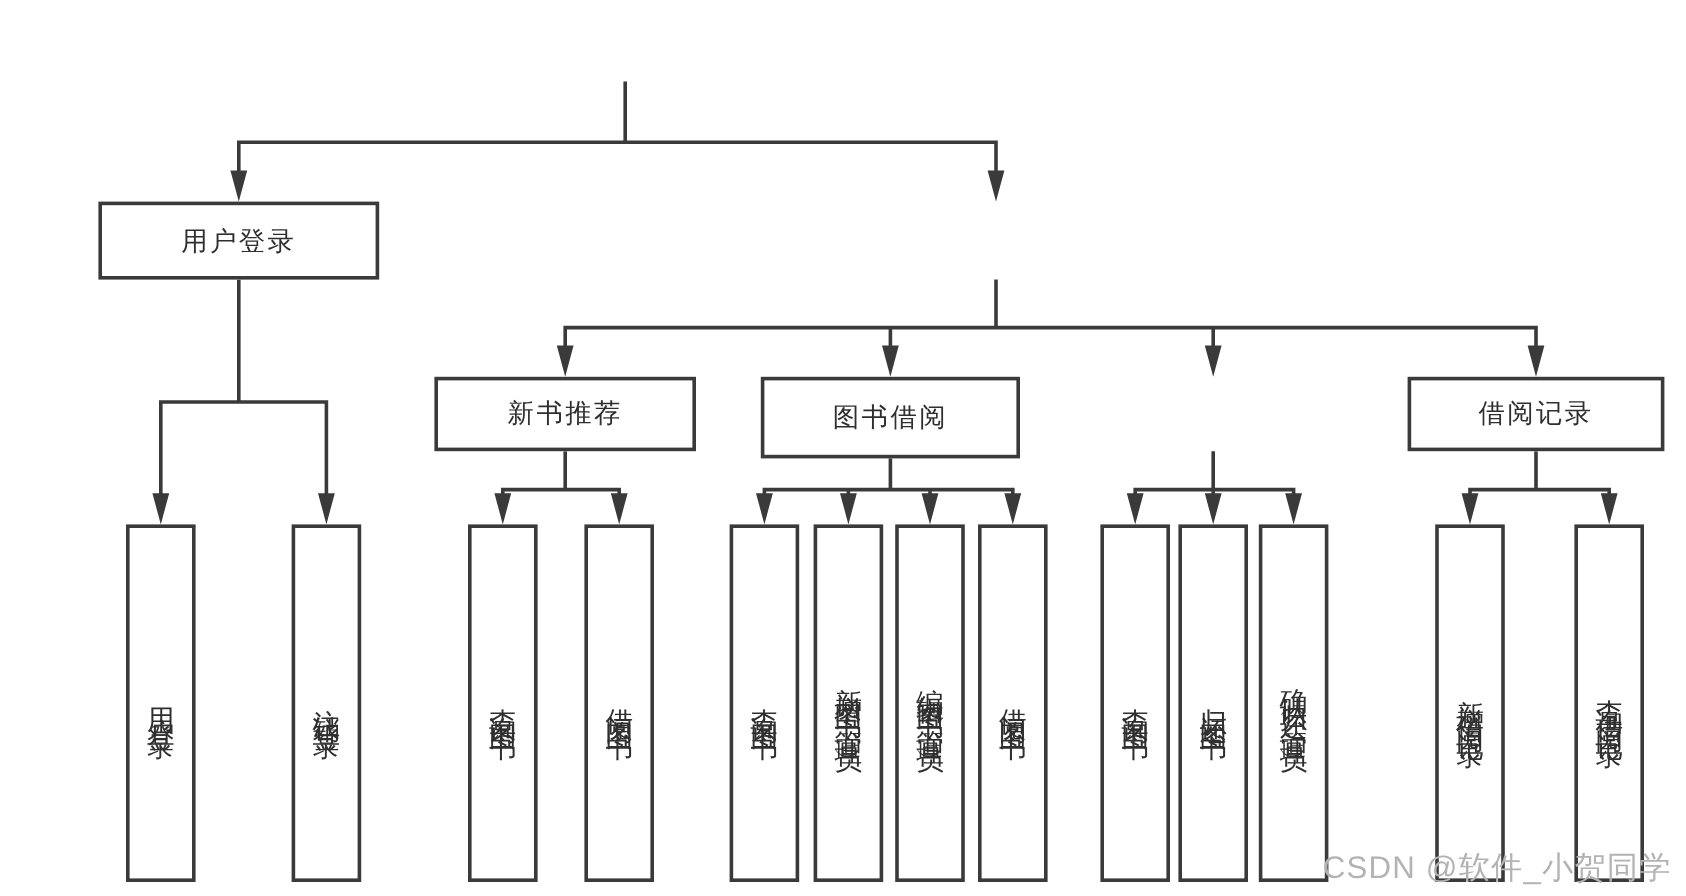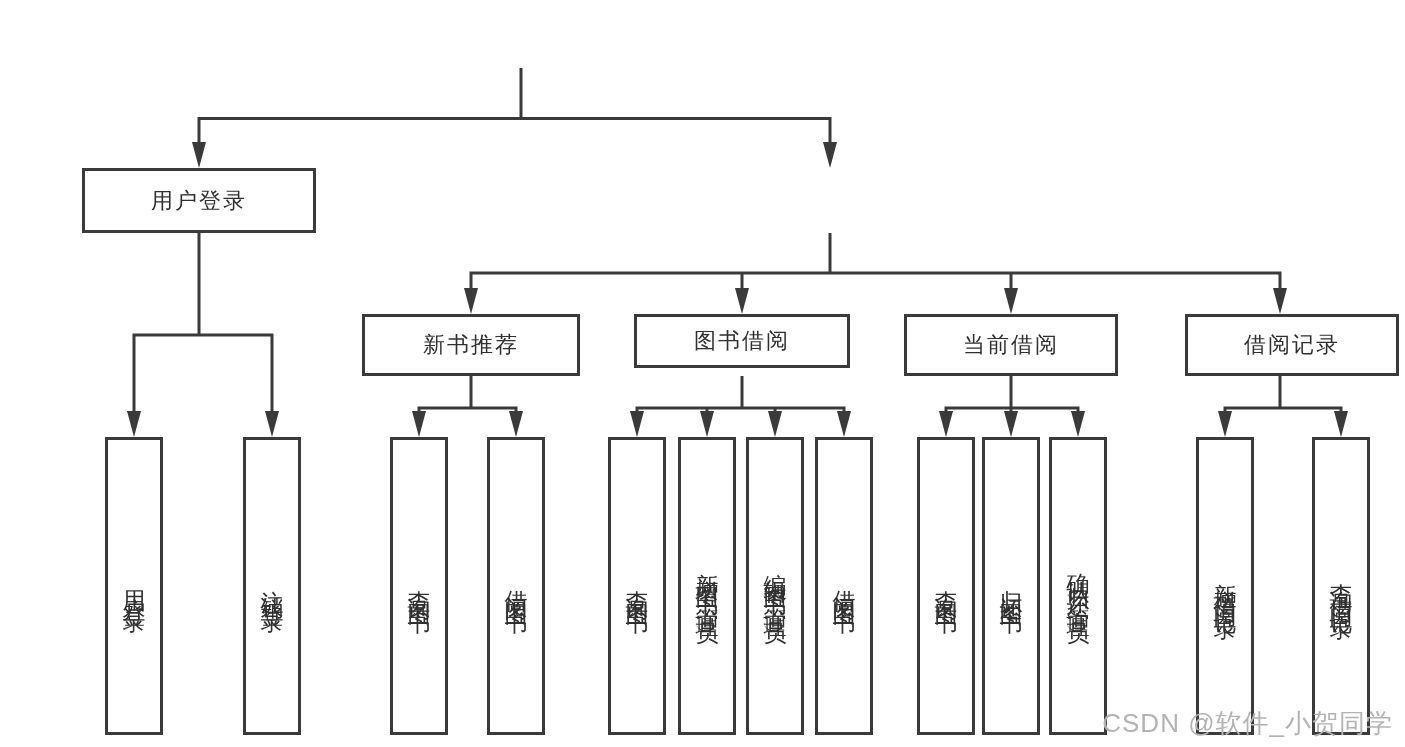--- a/index.html
+++ b/index.html
@@ -37,23 +37,23 @@
     letter-spacing:7px;
     line-height:1;
     color:var(--text);
     white-space:nowrap;
   }
   
   #n-root {left:20px; top:13px; width:1002px;height:55px;}
   #n-login{left:82px; top:168px;width:234px; height:65px;}
   #n-mgmt {left:711px;top:168px;width:234px; height:65px;}
   #n-rec  {left:362px;top:314px;width:218px; height:62px;}
-  #n-bor  {left:634px;top:314px;width:216px; height:54px;}
+  #n-bor  {left:634px;top:314px;width:216px; height:68px;}
   #n-cur  {left:904px;top:314px;width:214px; height:62px;}
-  #n-hist {left:1173px;top:314px;width:214px;height:62px;margin-left:12px;}
+  #n-hist {left:1173px;top:314px;width:214px;height:62px;}
   
   #l-login1{left:105px;}  #l-login2{left:243px;}
   #l-rec1 {left:390px;}   #l-rec2 {left:487px;}
   #l-bor1 {left:608px;}   #l-bor2 {left:678px;}  #l-bor3{left:746px;} #l-bor4{left:815px;}
   #l-cur1 {left:917px;}   #l-cur2 {left:982px;}  #l-cur3{left:1049px;}
   #l-hist1{left:1196px;}  #l-hist2{left:1312px;}
   .watermark{
     position:absolute;
     right:12px;bottom:6px;
     font-size:26px;
@@ -107,23 +107,20 @@
   <div class="box hbox" id="n-login">
     <span>用户登录</span>
   </div>
 
   <div class="box hbox" id="n-rec">
     <span>新书推荐</span>
   </div>
   <div class="box hbox" id="n-bor">
     <span>图书借阅</span>
   </div>
-  <div class="box hbox" id="n-cur">
-    <span>当前借阅</span>
-  </div>
   <div class="box hbox" id="n-hist">
     <span>借阅记录</span>
   </div>
 
   <div class="box vbox" id="l-login1">
     <span class="vtext">用户登录</span>
   </div>
   <div class="box vbox" id="l-login2">
     <span class="vtext">注销登录</span>
   </div>

